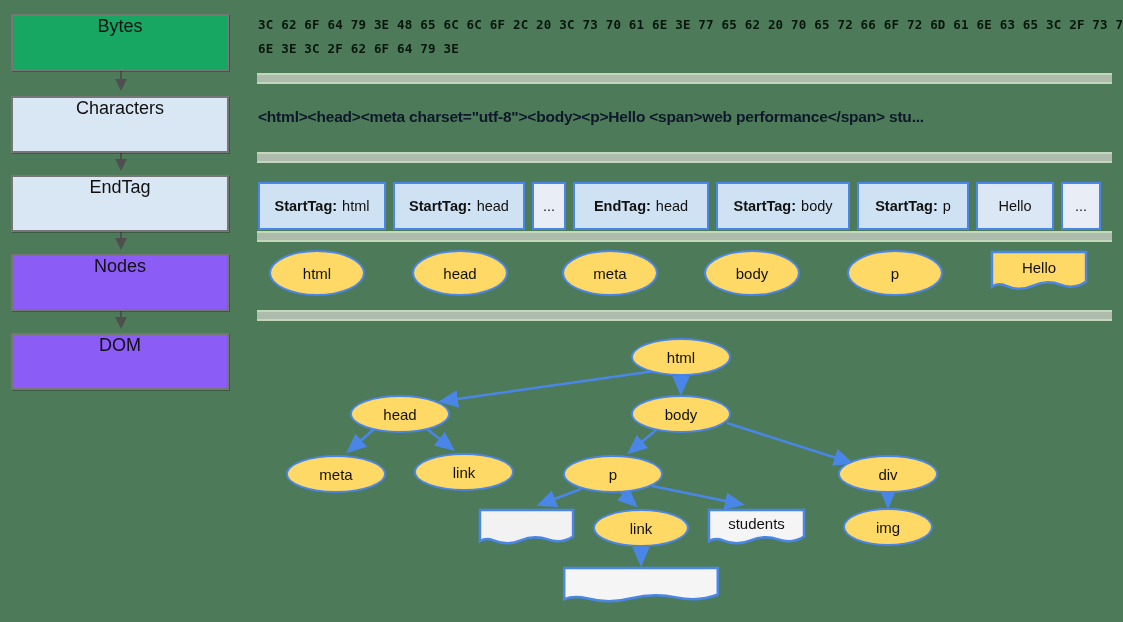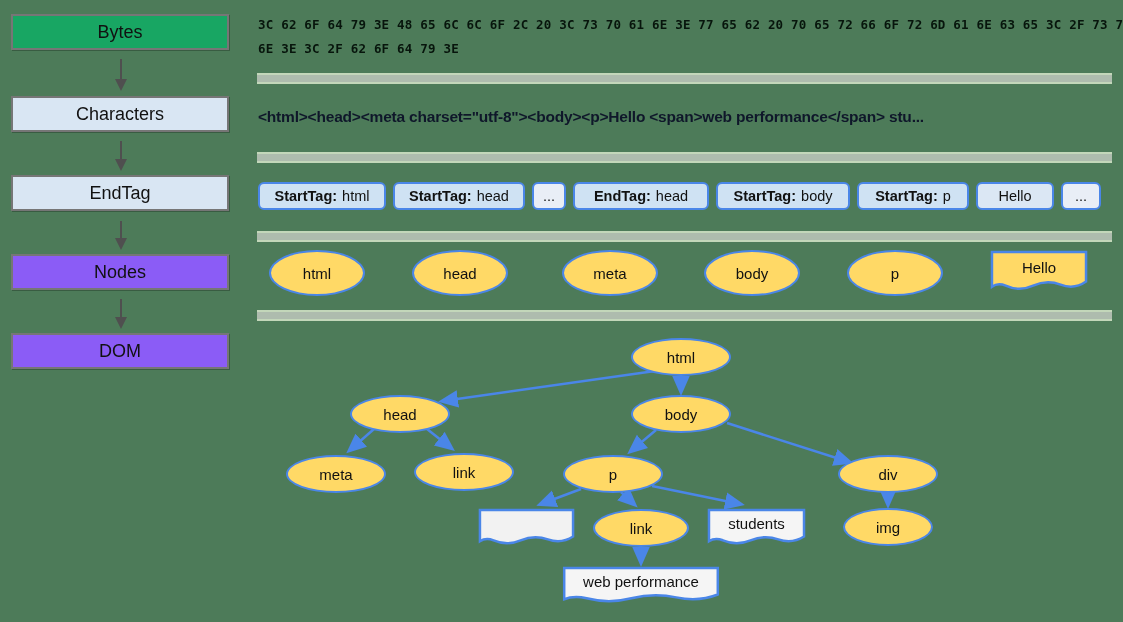--- a/index.html
+++ b/index.html
@@ -3,22 +3,22 @@
 <meta charset="utf-8">
 <style>
   html,body{margin:0;padding:0}
   body{
     width:1123px;height:622px;position:relative;overflow:hidden;
     background:#4d7b59;
     font-family:"Liberation Sans",sans-serif;color:#111;
   }
   
   .stage{
-    position:absolute;left:11px;width:218px;height:36px;box-sizing:border-box;
-    border:2px solid #767676;display:flex;align-items:center;justify-content:center;
+    position:absolute;left:11px;width:218px;height:57px;box-sizing:border-box;
+    border:2px solid #767676;display:flex;justify-content:center;
     font-size:18px;box-shadow:1px 1px 0 rgba(0,0,0,.25);
   }
   .stage.green{background:#18a663}
   .stage.blue{background:#d9e6f3}
   .stage.yellow{background:#8b5cf6}
   
   .sep{
     position:absolute;left:257px;width:855px;height:7px;background:#aebcae;
     border-top:2px solid #c3d7ba;border-bottom:2px solid #c3d7ba;
   }
@@ -30,22 +30,22 @@
     white-space:nowrap;
   }
   
   .chars{
     position:absolute;left:258px;top:108px;width:860px;
     font-weight:bold;font-size:15.5px;letter-spacing:-.2px;color:#0f172a;
     white-space:nowrap;
   }
   
   .tk{
-    position:absolute;top:182px;height:28px;box-sizing:border-box;
-    background:#cfe2f3;border:2.5px solid #4a86e8;border-radius:6px;
+    position:absolute;top:182px;height:48px;box-sizing:border-box;
+    background:#cfe2f3;border:2.5px solid #4a86e8;border-radius:0;
     display:flex;align-items:center;justify-content:center;
     font-size:14.5px;white-space:nowrap;
   }
   .tk.mid{background:#dbe7f4}
   .tk.light{background:#e9eef6}
   .tk .pre{font-weight:bold;margin-right:5px}
   .tk .pre:empty{margin-right:0}
   
   .el{
     position:absolute;box-sizing:border-box;background:#ffd966;
@@ -214,14 +214,13 @@
 <div class="tn" style="left:707px;top:508px;width:99px;height:38px">
   <svg viewBox="0 0 100 40" preserveAspectRatio="none">
       <path d="M2 2 H98 V30 Q86 38 72 33 Q58 28 44 34 Q30 40 16 34 Q8 31 2 35 Z" fill="#f5f5f5" stroke="#4a86e8" stroke-width="2.5" vector-effect="non-scaling-stroke"></path>
     </svg>
   <span class="lbl">students</span>
 </div>
 <div class="tn" style="left:561px;top:566px;width:160px;height:38px">
   <svg viewBox="0 0 100 40" preserveAspectRatio="none">
       <path d="M2 2 H98 V30 Q86 38 72 33 Q58 28 44 34 Q30 40 16 34 Q8 31 2 35 Z" fill="#f5f5f5" stroke="#4a86e8" stroke-width="2.5" vector-effect="non-scaling-stroke"></path>
     </svg>
-  <span class="lbl">web performance</span>
 </div>
 
 </body></html>

